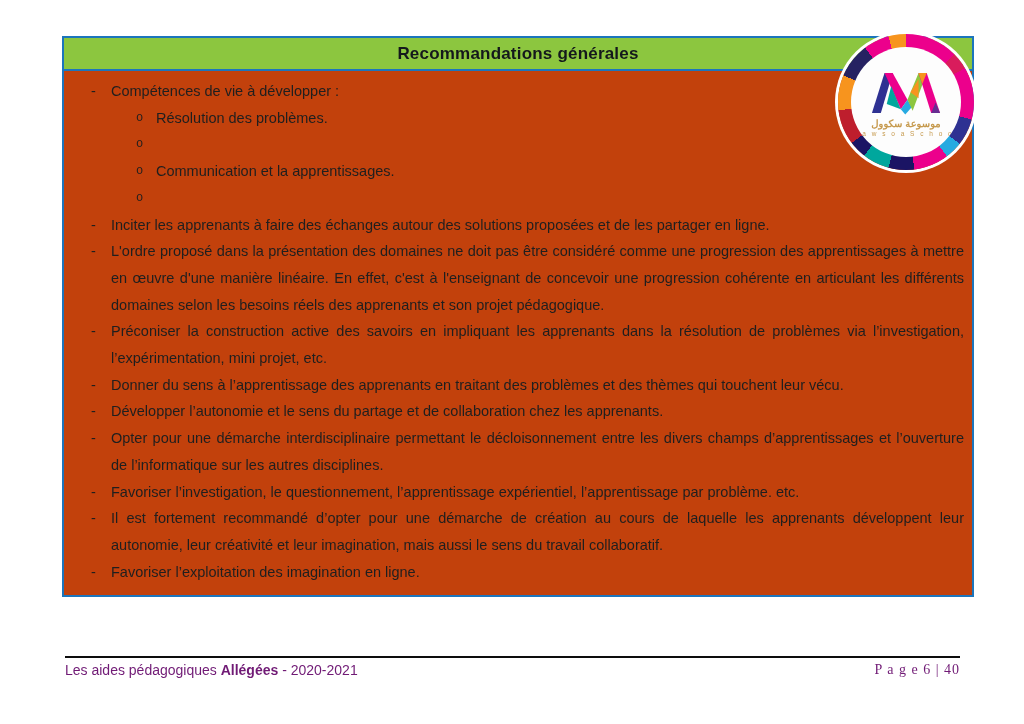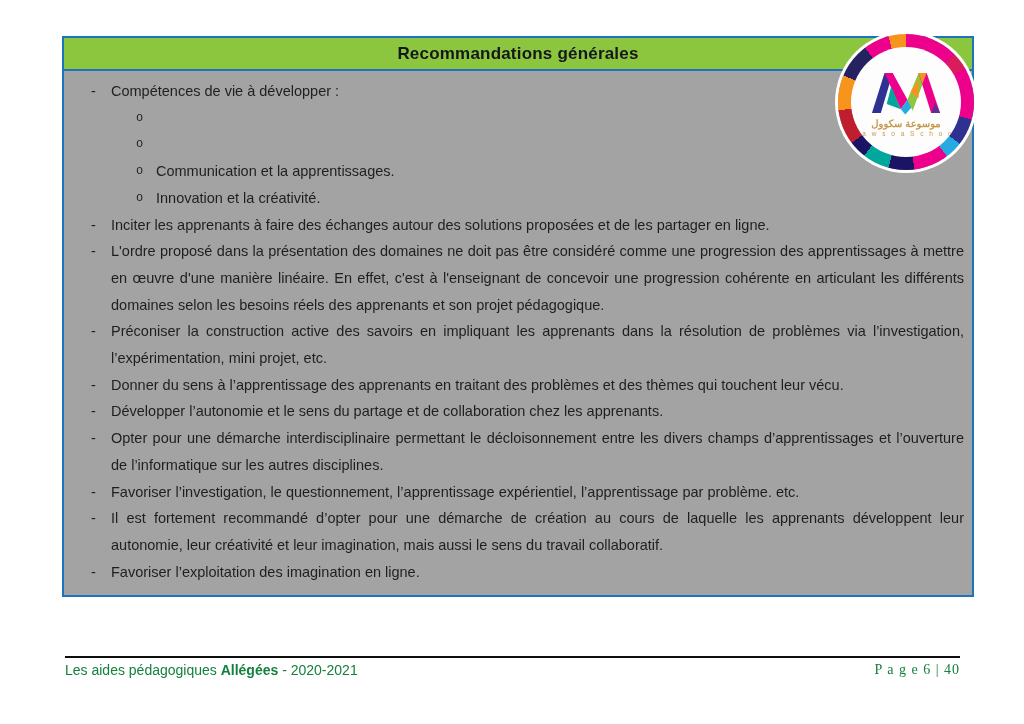--- a/index.html
+++ b/index.html
@@ -10,21 +10,21 @@
     background: #ffffff;
     overflow: hidden;
   }
 
   
   .doc-box {
     position: absolute;
     left: 62px; top: 36px;
     width: 908px;
     border: 2px solid #1C75BC;
-    background: #a3a3a3;
+    background: #c2410c;
   }
   .doc-header {
     background: #8CC63F;
     border-bottom: 2px solid #1C75BC;
     height: 31px;
     text-align: center;
   }
   .doc-header span {
     font-size: 17px;
     font-weight: bold;
@@ -103,52 +103,52 @@
     left: 65px; top: 656px;
     width: 895px; height: 2px;
     background: #0d0d0d;
   }
   .footer-row {
     position: absolute;
     left: 65px; top: 662px;
     width: 895px;
     display: flex; justify-content: space-between;
     font-size: 14px;
-    color: #15803d;
+    color: #701a75;
   }
   .footer-left b { font-weight: bold; }
   .footer-right { letter-spacing: 1px; font-family: Liberation Serif, serif; }
 </style>
 </head>
 <body>
 
 <div class="page">
 
   <div class="doc-box">
     <div class="doc-header">
       <span>Recommandations générales</span>
     </div>
     <div class="doc-body" id="list">
         <div class="row">
           <span class="bullet">-</span>
           <div class="txt">Compétences de vie à développer :</div>
         </div>
         <div class="row sub">
           <span class="bullet">o</span>
+          <div class="txt">Résolution des problèmes.</div>
         </div>
         <div class="row sub">
           <span class="bullet">o</span>
         </div>
         <div class="row sub">
           <span class="bullet">o</span>
           <div class="txt">Communication et la apprentissages.</div>
         </div>
         <div class="row sub">
           <span class="bullet">o</span>
-          <div class="txt">Innovation et la créativité.</div>
         </div>
         <div class="row">
           <span class="bullet">-</span>
           <div class="txt">Inciter les apprenants à faire des échanges autour des solutions proposées et de les partager en ligne.</div>
         </div>
         <div class="row just">
           <span class="bullet">-</span>
           <div class="txt">L'ordre proposé dans la présentation des domaines ne doit pas être considéré comme une progression des apprentissages à mettre en œuvre d'une manière linéaire. En effet, c'est à l'enseignant de concevoir une progression cohérente en articulant les différents domaines selon les besoins réels des apprenants et son projet pédagogique.</div>
         </div>
         <div class="row just">

